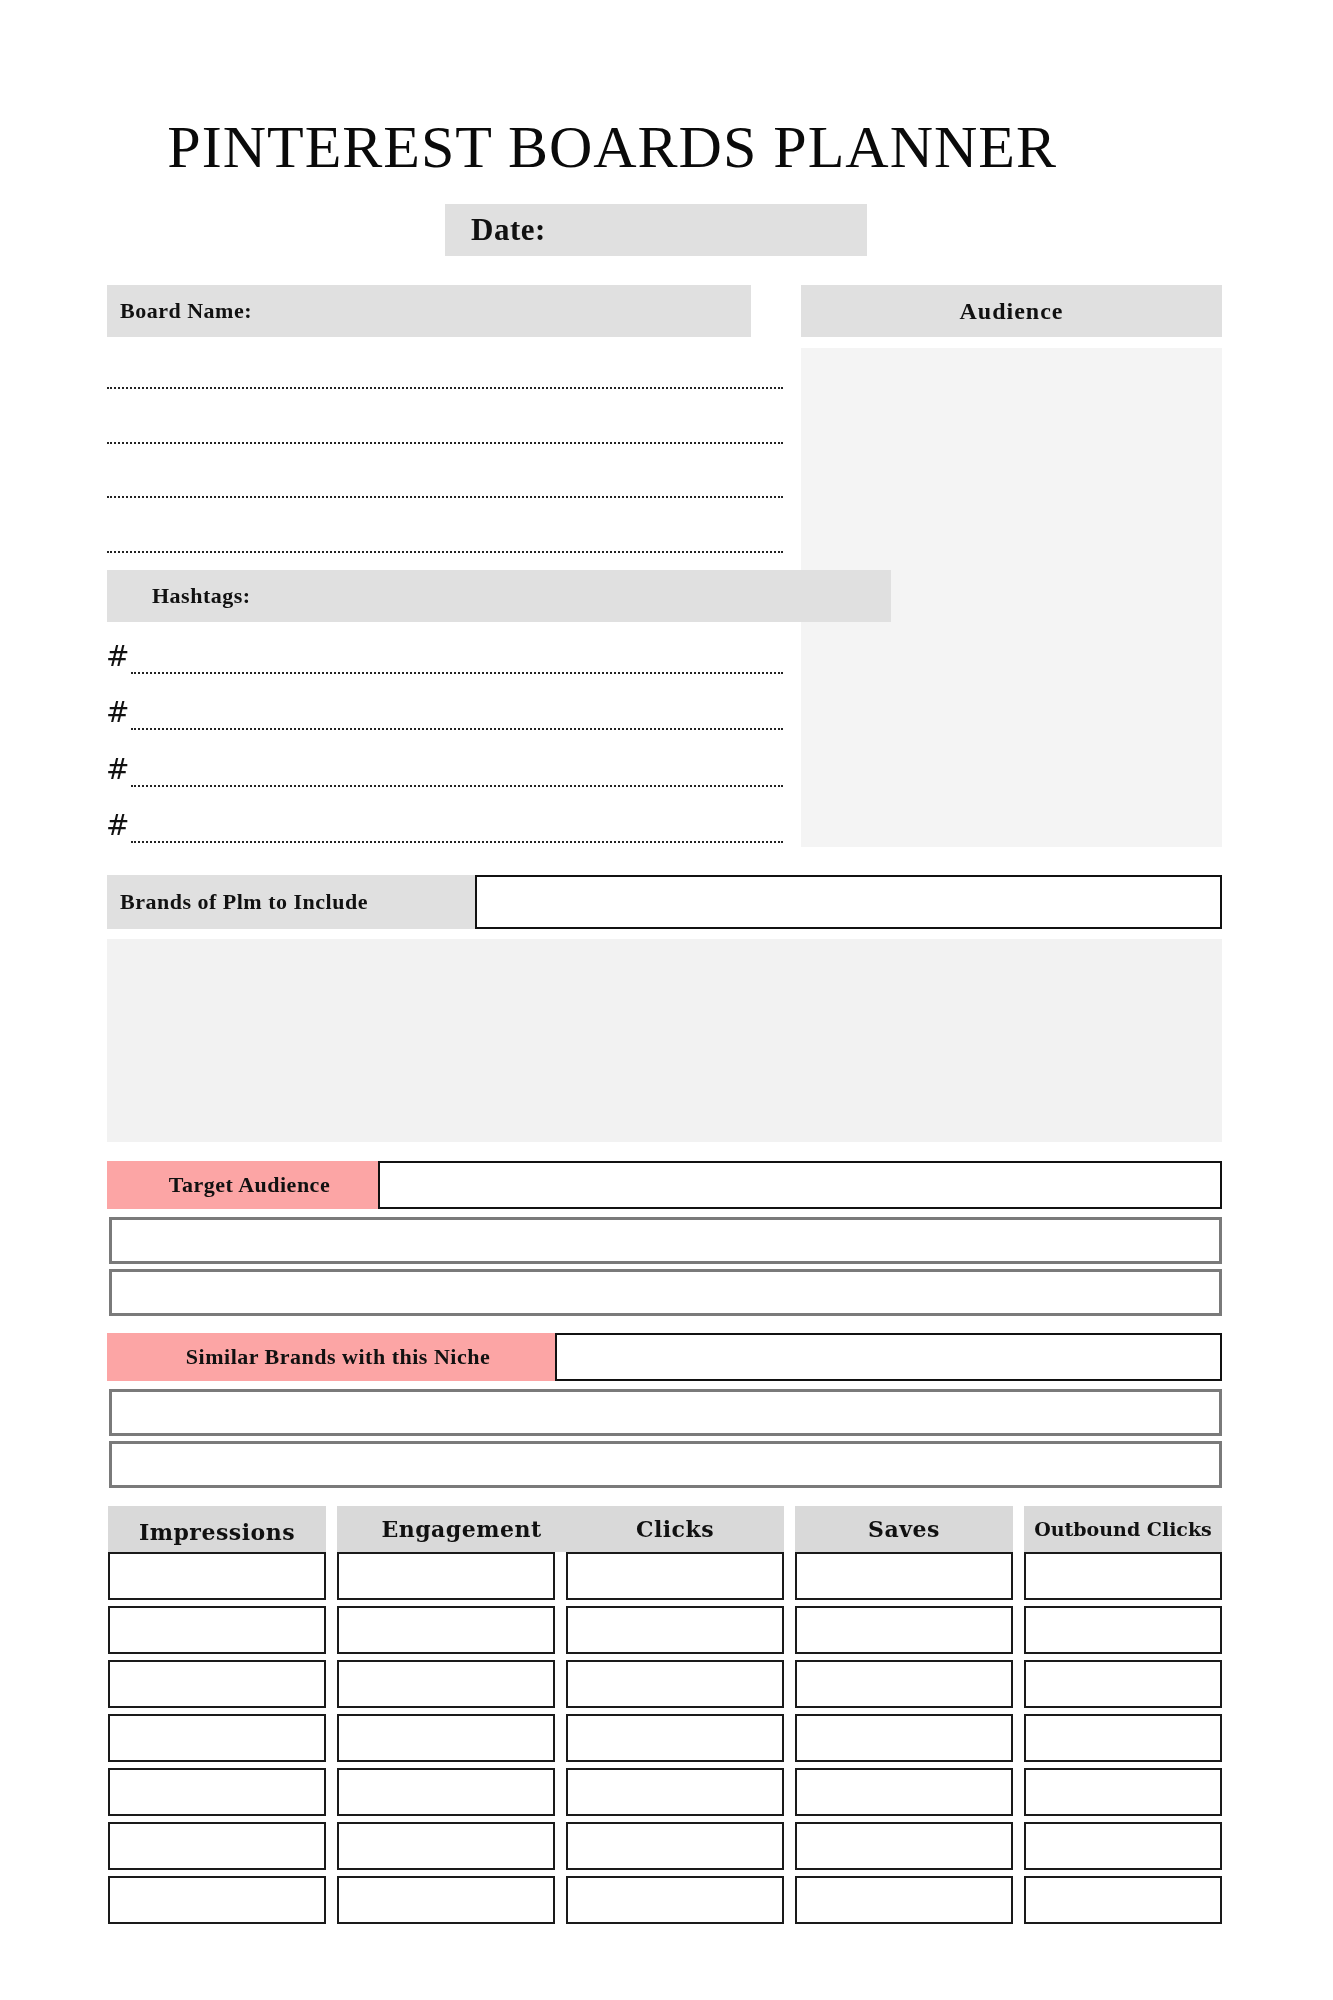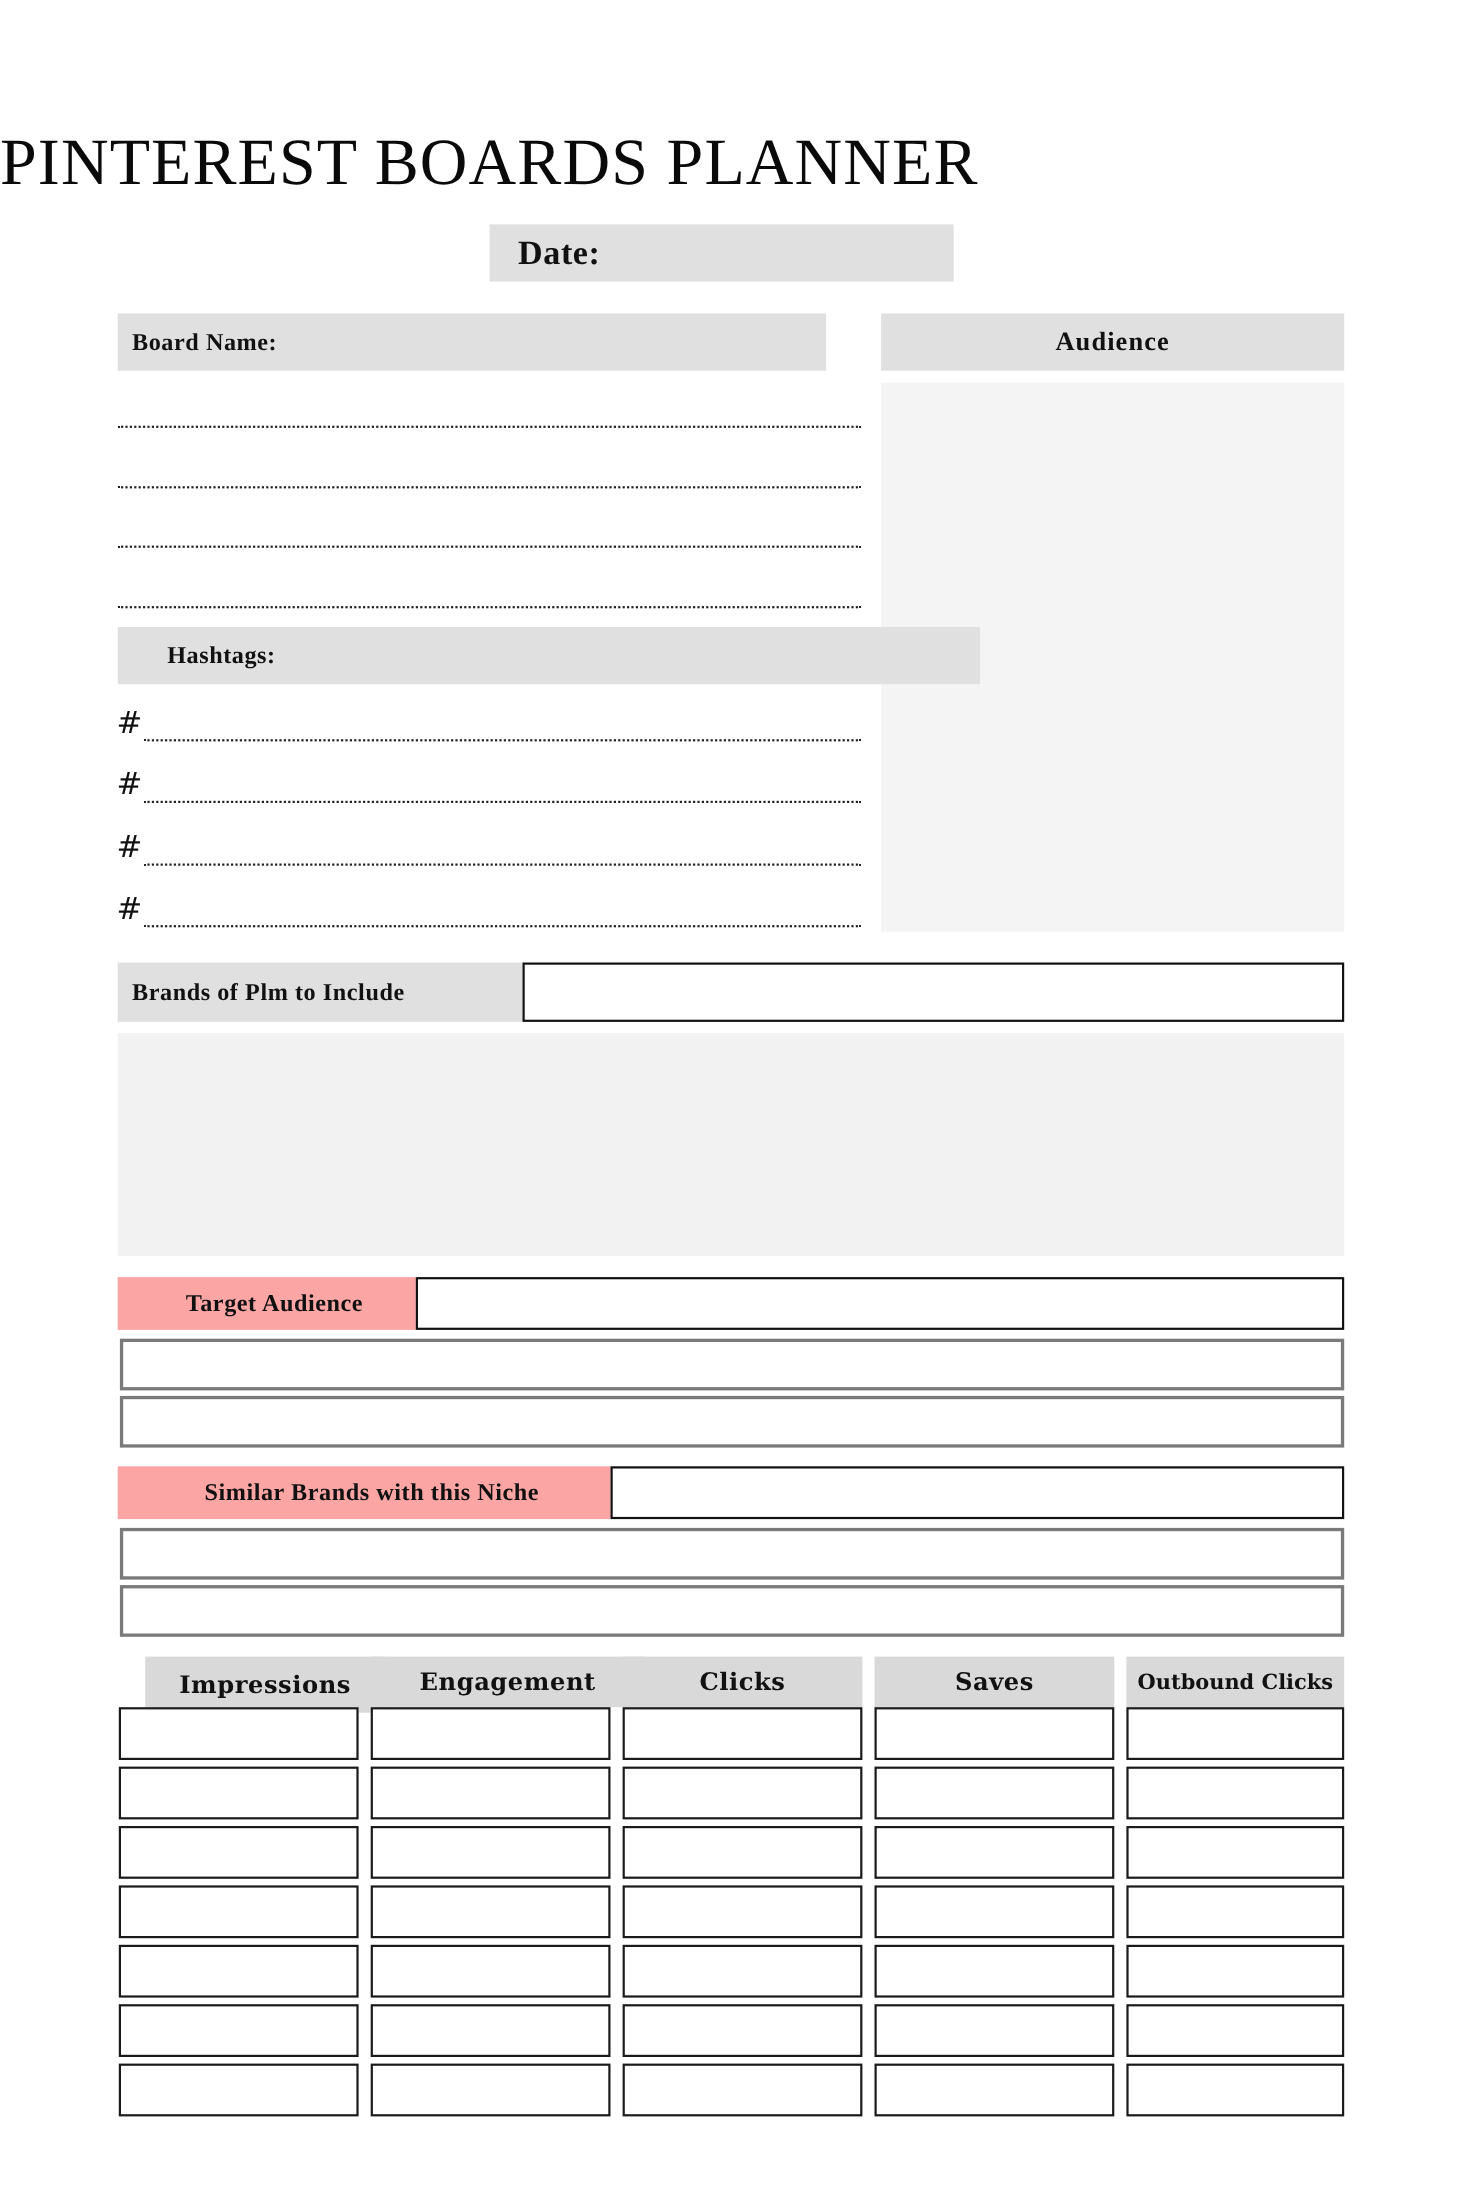--- a/index.html
+++ b/index.html
@@ -1,19 +1,19 @@
 <!DOCTYPE html>
 <html><head>
 <meta charset="utf-8">
 <style>
   html, body { margin: 0; padding: 0; background: #ffffff; }
   body { width: 1333px; height: 2000px; position: relative; overflow: hidden;
          font-family: "DejaVu Serif", "Liberation Serif", serif; color: #111; }
   .abs { position: absolute; box-sizing: border-box; }
-  .title { left: 0; width: 1057px; top: 112px; text-align: left;
+  .title { left: 0; width: 1057px; top: 112px; text-align: right;
            font-family: "Liberation Serif", "DejaVu Serif", serif; font-size: 60px;
            letter-spacing: 1px; line-height: 70px; color: #0a0a0a; }
   .hdr { background: #e0e0e0; font-weight: bold; font-size: 22px; display: flex; align-items: center; font-family: Liberation Serif, serif; }
   .hdr2 { background: #fca5a5; justify-content: center; }
   .hdr .lbl { padding-left: 13px; letter-spacing: 0.5px; }
   .date { left: 445px; top: 204px; width: 422px; height: 52px; font-size: 31px; }
   .date .lbl { padding-left: 26px; }
   .panel { background: #f4f4f4; }
   .panel2 { background: #f2f2f2; }
   .dots { height: 0; border-top: 2px dotted #222; }
@@ -74,21 +74,21 @@
 <div class="abs graybox" style="left:109px; top:1217px; width:1113px; height:47px;"></div>
 <div class="abs graybox" style="left:109px; top:1269px; width:1113px; height:47px;"></div>
 
 <div class="abs hdr hdr2" style="left:107px; top:1333px; width:449px; height:48px;">
   <span class="lbl">Similar Brands with this Niche</span>
 </div>
 <div class="abs inbox" style="left:555px; top:1333px; width:667px; height:48px;"></div>
 <div class="abs graybox" style="left:109px; top:1389px; width:1113px; height:47px;"></div>
 <div class="abs graybox" style="left:109px; top:1441px; width:1113px; height:47px;"></div>
 
-<div class="abs colhdr" style="left:108px; top:1506px; width:218px; height:51px;margin-left:24px;">Impressions</div>
+<div class="abs colhdr" style="left:108px; top:1506px; width:218px; height:51px;">Impressions</div>
 <div class="abs colhdr" style="left:337px; top:1506px; width:249px; height:46px;">Engagement</div>
 <div class="abs colhdr" style="left:566px; top:1506px; width:218px; height:46px;">Clicks</div>
 <div class="abs colhdr" style="left:795px; top:1506px; width:218px; height:46px;">Saves</div>
 <div class="abs colhdr small" style="left:1024px; top:1506px; width:198px; height:46px;">Outbound Clicks</div>
 
 <div id="cells">
     <div class="abs cell" style="left: 108px; top: 1552px; width: 218px; height: 48px;"></div>
     <div class="abs cell" style="left: 337px; top: 1552px; width: 218px; height: 48px;"></div>
     <div class="abs cell" style="left: 566px; top: 1552px; width: 218px; height: 48px;"></div>
     <div class="abs cell" style="left: 795px; top: 1552px; width: 218px; height: 48px;"></div>

